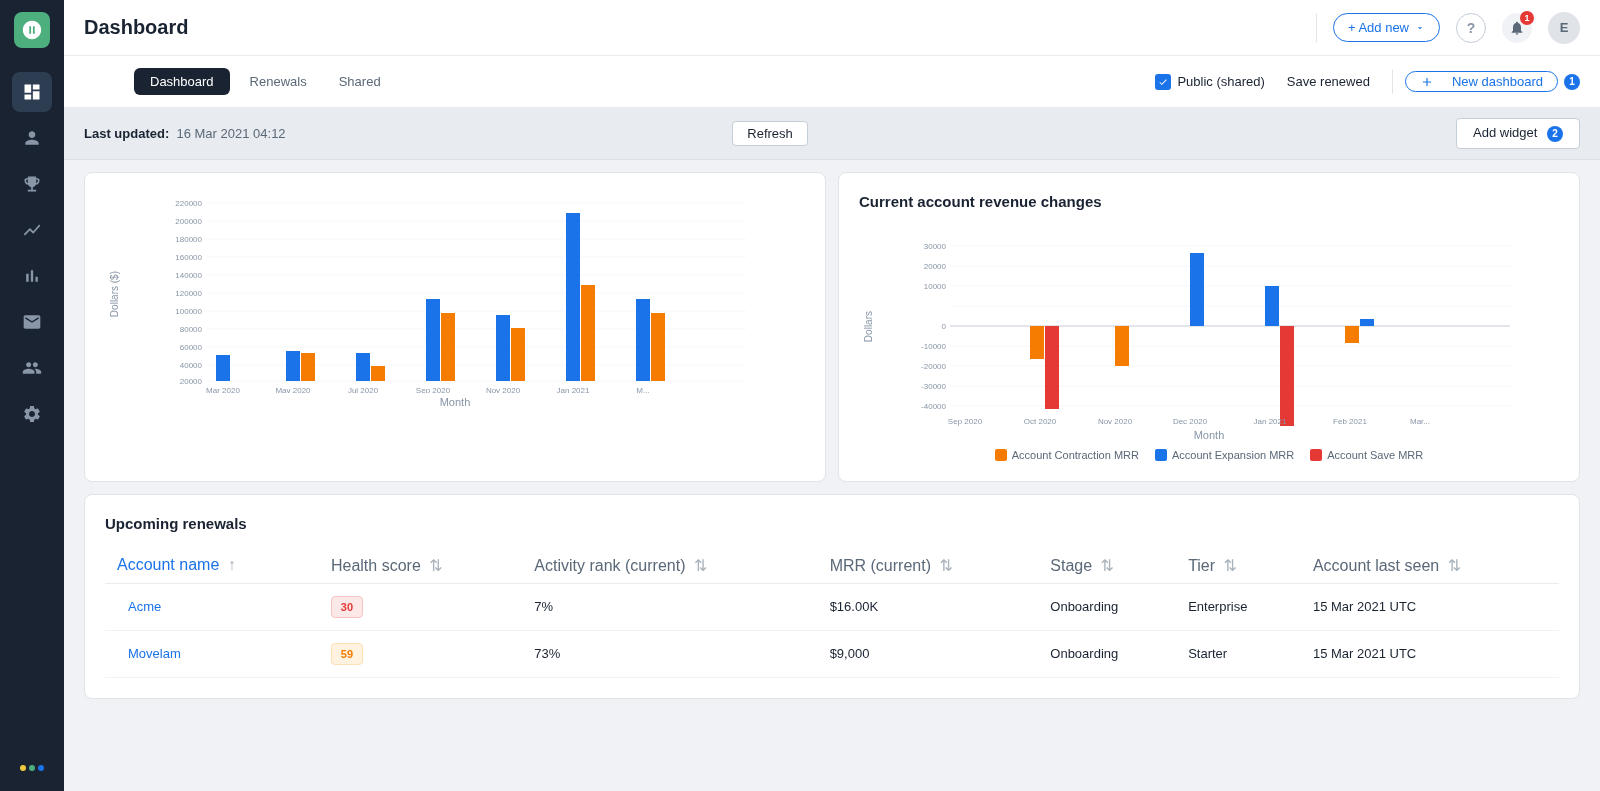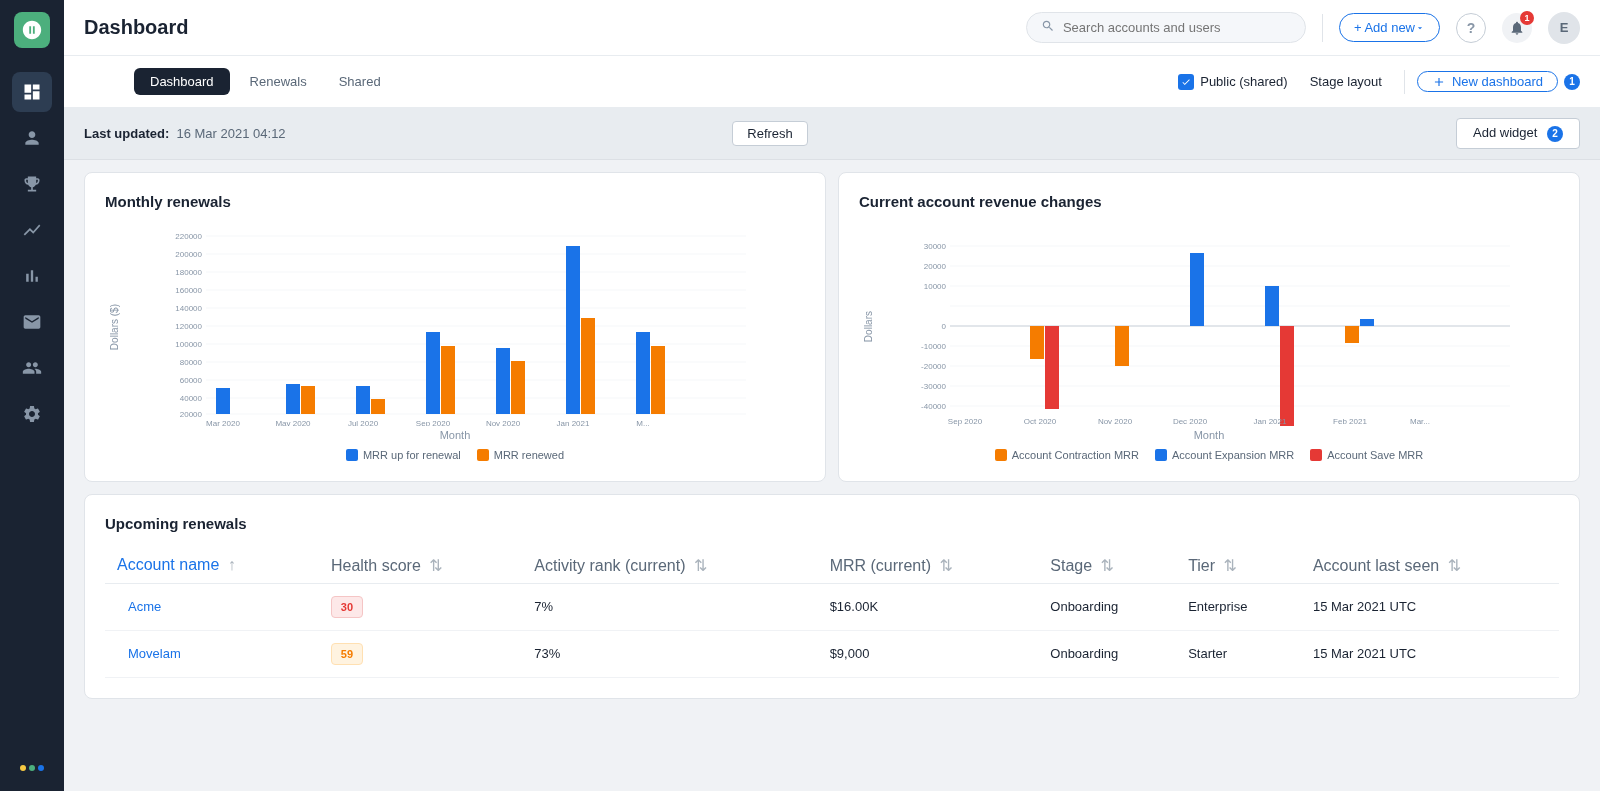--- a/index.html
+++ b/index.html
@@ -60,21 +60,21 @@
       gap: 8px;
       width: 280px;
     }
     .search-bar input {
       border: none; background: transparent; outline: none;
       font-size: 13px; color: #8896a7; width: 100%;
     }
     .search-icon { color: #8896a7; }
     .header-divider { width: 1px; height: 28px; background: #e0e4e9; }
     .add-new-btn {
-      display: flex; align-items: center; gap: 0;
+      display: flex; align-items: center; gap: 6px;
       background: #fff;
       border: 1.5px solid #1a73e8;
       color: #1a73e8;
       border-radius: 20px;
       padding: 6px 14px;
       cursor: pointer;
       font-size: 13px;
       font-weight: 500;
     }
     .help-btn {
@@ -146,21 +146,21 @@
       border-radius: 3px;
       display: flex; align-items: center; justify-content: center;
     }
     .save-layout-btn {
       background: transparent; border: none;
       font-size: 13px; font-weight: 500;
       color: #1a2332; cursor: pointer; padding: 6px 10px;
     }
     .sub-divider { width: 1px; height: 24px; background: #e0e4e9; }
     .new-dashboard-btn {
-      display: flex; align-items: center; gap: 6px;
+      display: flex; align-items: center; gap: 18px;
       background: #fff;
       border: 1.5px solid #1a73e8;
       color: #1a73e8;
       border-radius: 20px;
       padding: 2px 14px;
       cursor: pointer;
       font-size: 13px;
       font-weight: 500;
     }
 
@@ -337,28 +337,20 @@
       <div style="width: 6px; height: 6px; border-radius: 50%; background: #4caf7d;"></div>
       <div style="width: 6px; height: 6px; border-radius: 50%; background: #1a73e8;"></div>
     </div>
   </div>
 </div>
 
 <div class="main">
 
   <div class="top-header">
     <span class="page-title">Dashboard</span>
-    <div class="search-bar">
-      <span class="search-icon">
-        <svg width="14" height="14" viewBox="0 0 24 24" fill="#8896a7">
-            <path d="M15.5 14h-.79l-.28-.27C15.41 12.59 16 11.11 16 9.5 16 5.91 13.09 3 9.5 3S3 5.91 3 9.5 5.91 16 9.5 16c1.61 0 3.09-.59 4.23-1.57l.27.28v.79l5 4.99L20.49 19l-4.99-5zm-6 0C7.01 14 5 11.99 5 9.5S7.01 5 9.5 5 14 7.01 14 9.5 11.99 14 9.5 14z"></path>
-          </svg>
-      </span>
-      <input type="text" placeholder="Search accounts and users" style="">
-    </div>
     <div class="header-divider"></div>
     <button class="add-new-btn">
       <span>+ Add new</span>
       <svg width="10" height="10" viewBox="0 0 24 24" fill="currentColor">
           <path d="M7 10l5 5 5-5z"></path>
         </svg>
     </button>
     <div class="help-btn">?</div>
     <div class="notif-btn">
       <svg width="16" height="16" viewBox="0 0 24 24" fill="#5a6878">
@@ -375,21 +367,21 @@
     <div class="sub-tab">Shared</div>
     <div class="sub-header-right">
       <div class="public-shared">
         <div class="checkbox-blue">
           <svg width="10" height="10" viewBox="0 0 24 24" fill="white">
               <path d="M9 16.17L4.83 12l-1.42 1.41L9 19 21 7l-1.41-1.41z"></path>
             </svg>
         </div>
         <span>Public (shared)</span>
       </div>
-      <button class="save-layout-btn">Stage layout</button>
+      <button class="save-layout-btn">Save renewed</button>
       <div class="sub-divider"></div>
       <div style="display:flex;align-items:center;gap:0;">
         <button class="new-dashboard-btn">
           <svg width="14" height="14" viewBox="0 0 24 24" fill="currentColor">
               <path d="M19 13h-6v6h-2v-6H5v-2h6V5h2v6h6v2z"></path>
             </svg>
           <span>New dashboard</span>
         </button>
         <div style="margin-left:2px;font-size:11px;color:#1a73e8;">
           <span class="step-num">1</span>
@@ -409,21 +401,20 @@
       <div style="flex:1"></div>
       <button class="add-widget-btn">
         <span>Add widget</span>
         <span class="step-num" style="margin-left:6px;">2</span>
       </button>
     </div>
 
     <div class="charts-row">
 
       <div class="chart-card">
-        <div class="chart-title">Monthly renewals</div>
         <div style="display:flex;gap:4px;">
           <div style="display:flex;align-items:center;justify-content:center;flex-shrink:0;width:18px;">
             <span style="font-size:10px;color:#8896a7;writing-mode:vertical-rl;transform:rotate(180deg);">Dollars ($)</span>
           </div>
           <div style="flex:1;">
             <svg viewBox="0 0 600 200" width="100%" height="200">
 
               <line x1="40" y1="10" x2="580" y2="10" stroke="#e8ecf0" stroke-width="0.5"></line>
               <line x1="40" y1="28" x2="580" y2="28" stroke="#e8ecf0" stroke-width="0.5"></line>
               <line x1="40" y1="46" x2="580" y2="46" stroke="#e8ecf0" stroke-width="0.5"></line>
@@ -472,30 +463,20 @@
               <text x="127" y="200" text-anchor="middle" font-size="8" fill="#8896a7">May 2020</text>
               <text x="197" y="200" text-anchor="middle" font-size="8" fill="#8896a7">Jul 2020</text>
               <text x="267" y="200" text-anchor="middle" font-size="8" fill="#8896a7">Sep 2020</text>
               <text x="337" y="200" text-anchor="middle" font-size="8" fill="#8896a7">Nov 2020</text>
               <text x="407" y="200" text-anchor="middle" font-size="8" fill="#8896a7">Jan 2021</text>
               <text x="477" y="200" text-anchor="middle" font-size="8" fill="#8896a7">M...</text>
             </svg>
           </div>
         </div>
         <div style="text-align:center;font-size:11px;color:#8896a7;margin-bottom:6px;">Month</div>
-        <div class="legend">
-          <div class="legend-item">
-            <div class="legend-dot" style="background:#1a73e8;"></div>
-            <span>MRR up for renewal</span>
-          </div>
-          <div class="legend-item">
-            <div class="legend-dot" style="background:#f57c00;"></div>
-            <span>MRR renewed</span>
-          </div>
-        </div>
       </div>
 
       <div class="chart-card">
         <div class="chart-title">Current account revenue changes</div>
         <div style="display:flex;gap:4px;">
           <div style="display:flex;align-items:center;justify-content:center;flex-shrink:0;width:18px;">
             <span style="font-size:10px;color:#8896a7;writing-mode:vertical-rl;transform:rotate(180deg);">Dollars</span>
           </div>
           <div style="flex:1;">
             <svg viewBox="0 0 620 200" width="100%" height="200">

